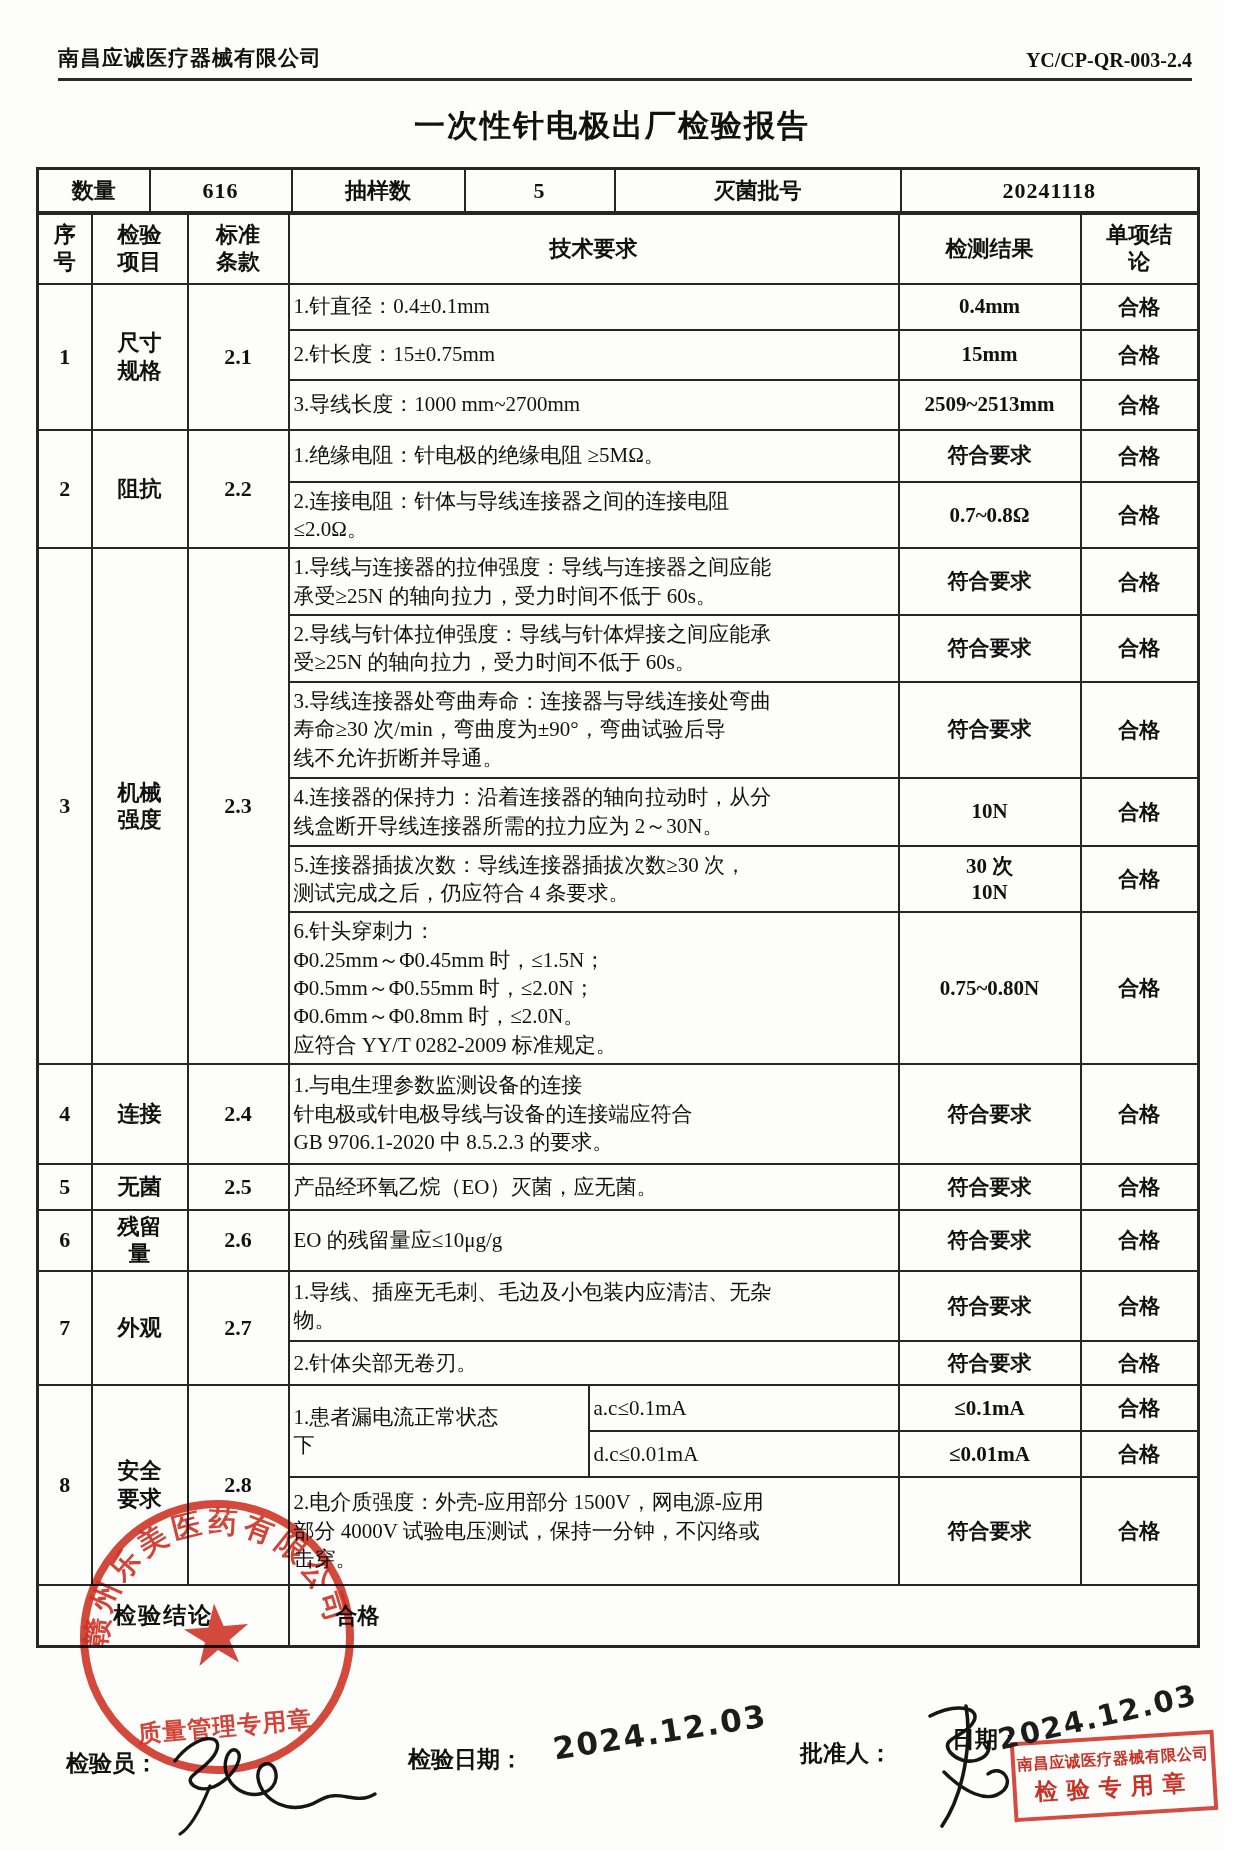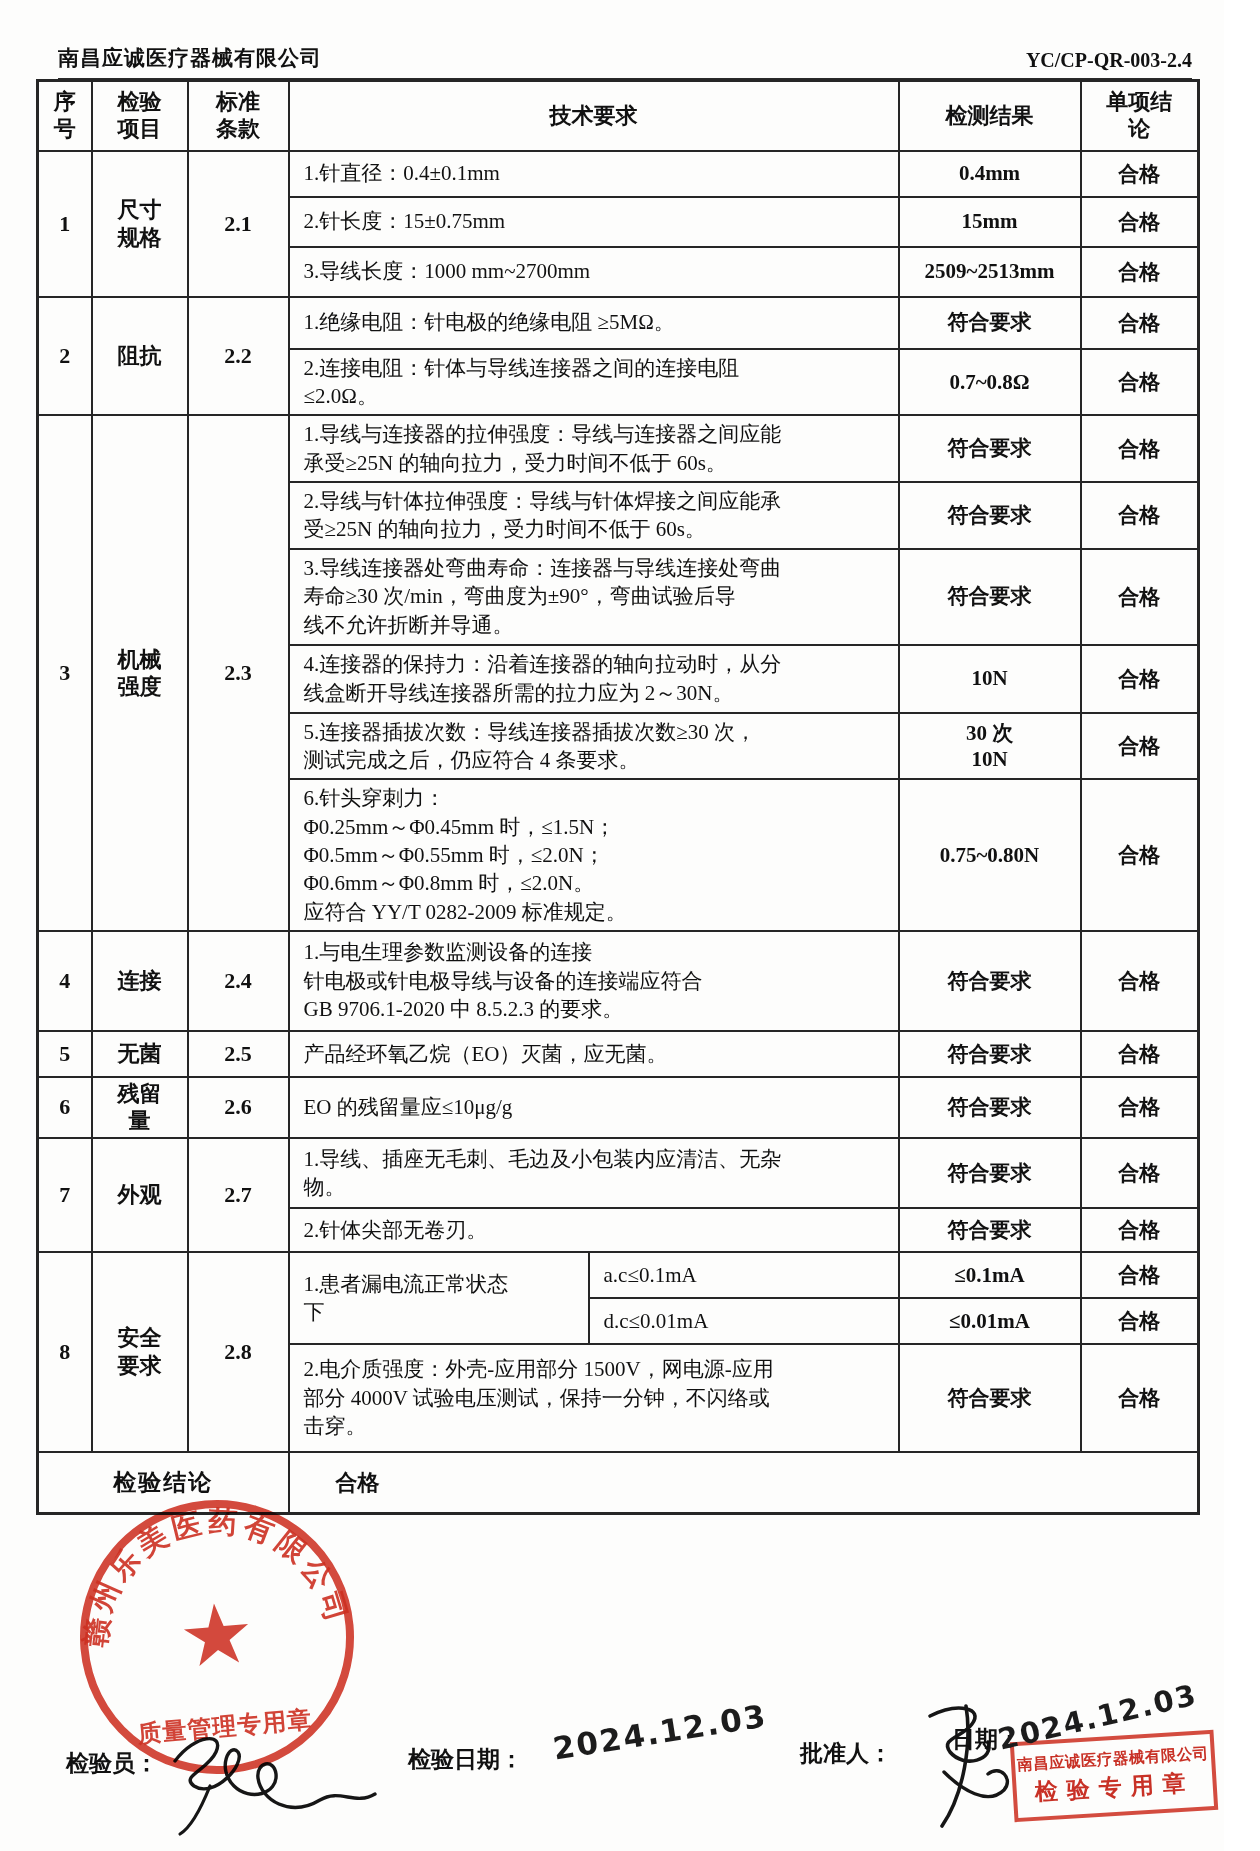--- a/index.html
+++ b/index.html
@@ -28,21 +28,21 @@
   .ilabel{font-size:22px;font-weight:700;text-align:center;}
   .ival{font-size:22px;font-weight:700;text-align:center;letter-spacing:1px;}
   .cb-cell{padding-left:66px;}
   .cb-line{display:flex;align-items:center;gap:16px;font-size:22px;font-weight:700;margin:2px 0;}
   .cb-box{
     width:19px;height:19px;border:2px solid #111;box-sizing:border-box;flex:0 0 auto;
     display:flex;align-items:center;justify-content:center;font-size:16px;line-height:1;font-weight:700;
   }
   .no-cell,.clause-cell{font-size:22px;font-weight:700;text-align:center;}
   .item-cell{font-size:22px;font-weight:700;text-align:center;white-space:pre-line;line-height:1.25;}
-  .req{font-size:21px;text-align:left;padding:4px 8px 4px 14px;white-space:pre-line;line-height:1.35;}
+  .req{font-size:21px;text-align:left;padding:4px 8px 4px 4px;white-space:pre-line;line-height:1.35;}
   .result{font-size:21px;font-weight:700;text-align:center;white-space:pre-line;line-height:1.25;}
   .verdict{font-size:21px;font-weight:700;text-align:center;}
   .leak{white-space:pre-line;border-radius:28px;}
   .concl-label{font-size:23px;font-weight:700;text-align:center;letter-spacing:2px;}
   .concl-value{font-size:22px;font-weight:700;text-align:left;padding-left:46px;}
   
   .footer{position:absolute;left:0;top:1692px;width:1260px;height:158px;}
   .flabel{position:absolute;font-size:23px;font-weight:700;white-space:nowrap;}
   .hand{
     position:absolute;font-family:"DejaVu Sans",sans-serif;font-size:31px;font-weight:700;
@@ -67,31 +67,40 @@
 </head>
 <body>
 
 <div class="page">
 
   <div class="doc-header">
     <span class="company">南昌应诚医疗器械有限公司</span>
     <span class="docno">YC/CP-QR-003-2.4</span>
   </div>
 
+  <div class="title">一次性针电极出厂检验报告</div>
 
   <table class="info-table">
     <colgroup>
         <col style="width:112px">
         <col style="width:142px">
         <col style="width:173px">
         <col style="width:150px">
         <col style="width:286px">
         <col style="width:298px">
       </colgroup>
     <tbody>
+    <tr style="height:44px">
+      <td class="ilabel">数量</td>
+      <td class="ival">616</td>
+      <td class="ilabel">抽样数</td>
+      <td class="ival">5</td>
+      <td class="ilabel">灭菌批号</td>
+      <td class="ival">20241118</td>
+    </tr>
   </tbody>
     </table>
 
   <table class="main-table">
     <colgroup>
         <col style="width:54px">
         <col style="width:96px">
         <col style="width:101px">
         <col style="width:300px">
         <col style="width:310px">

